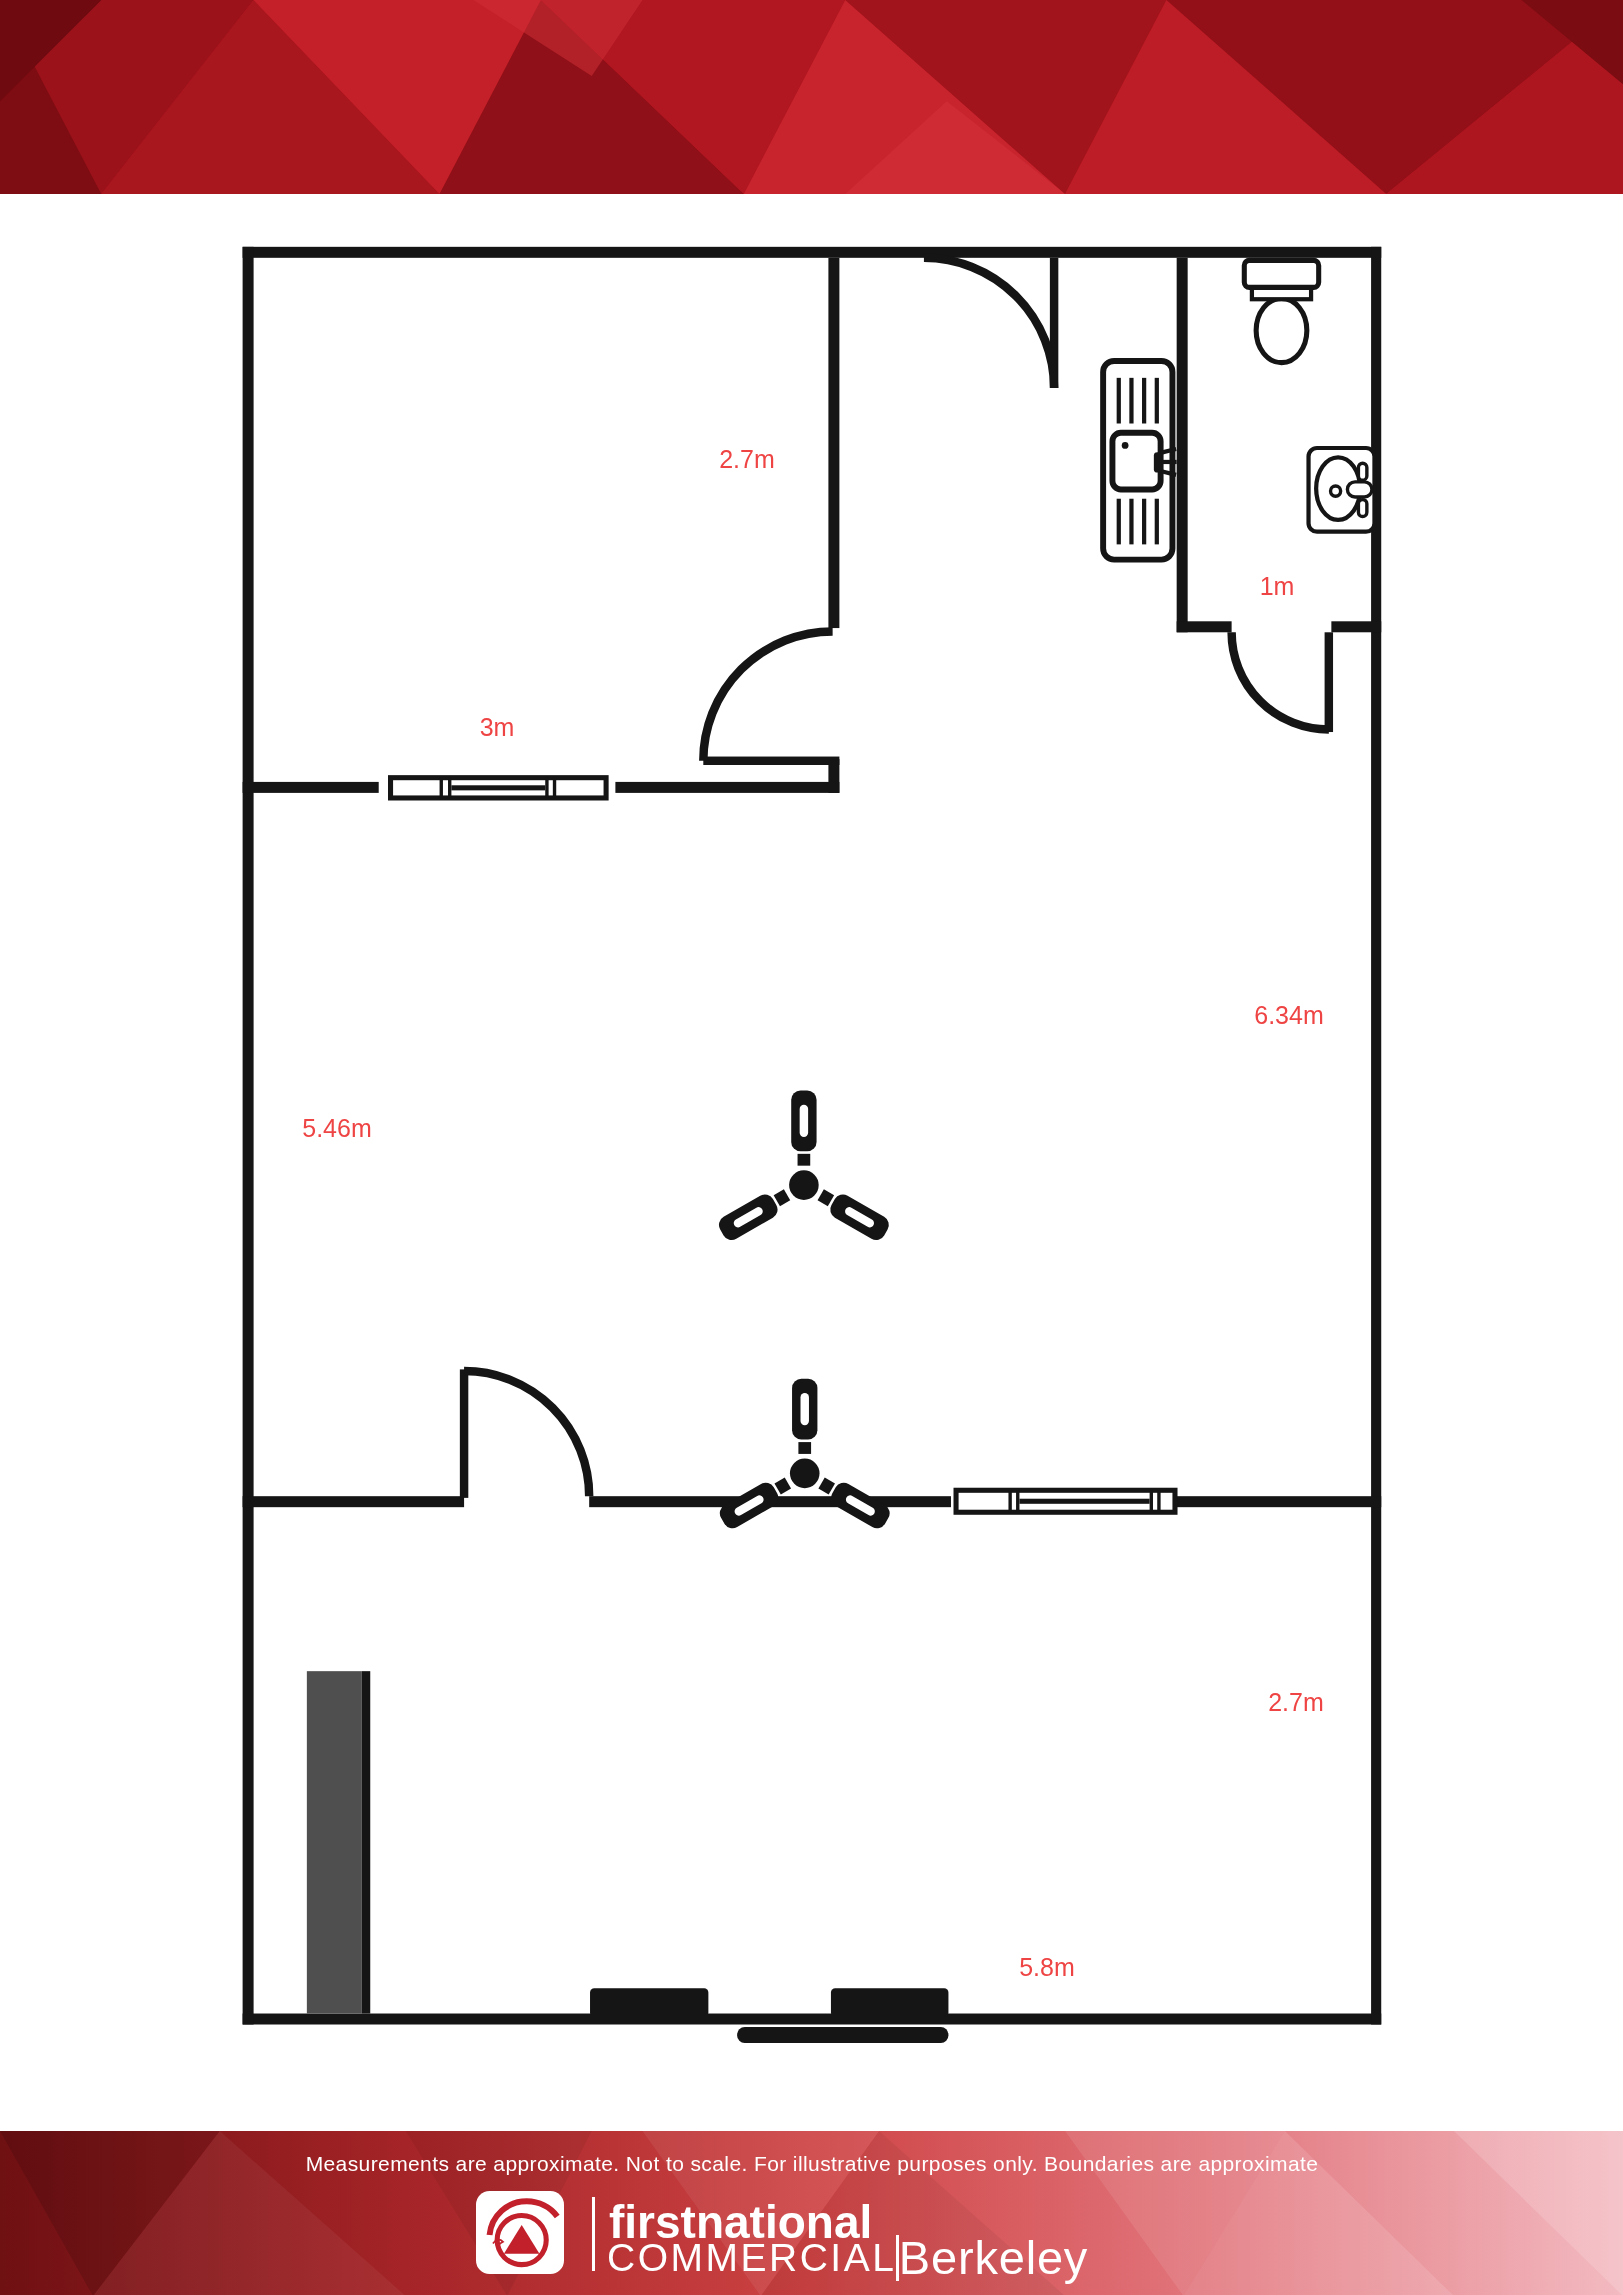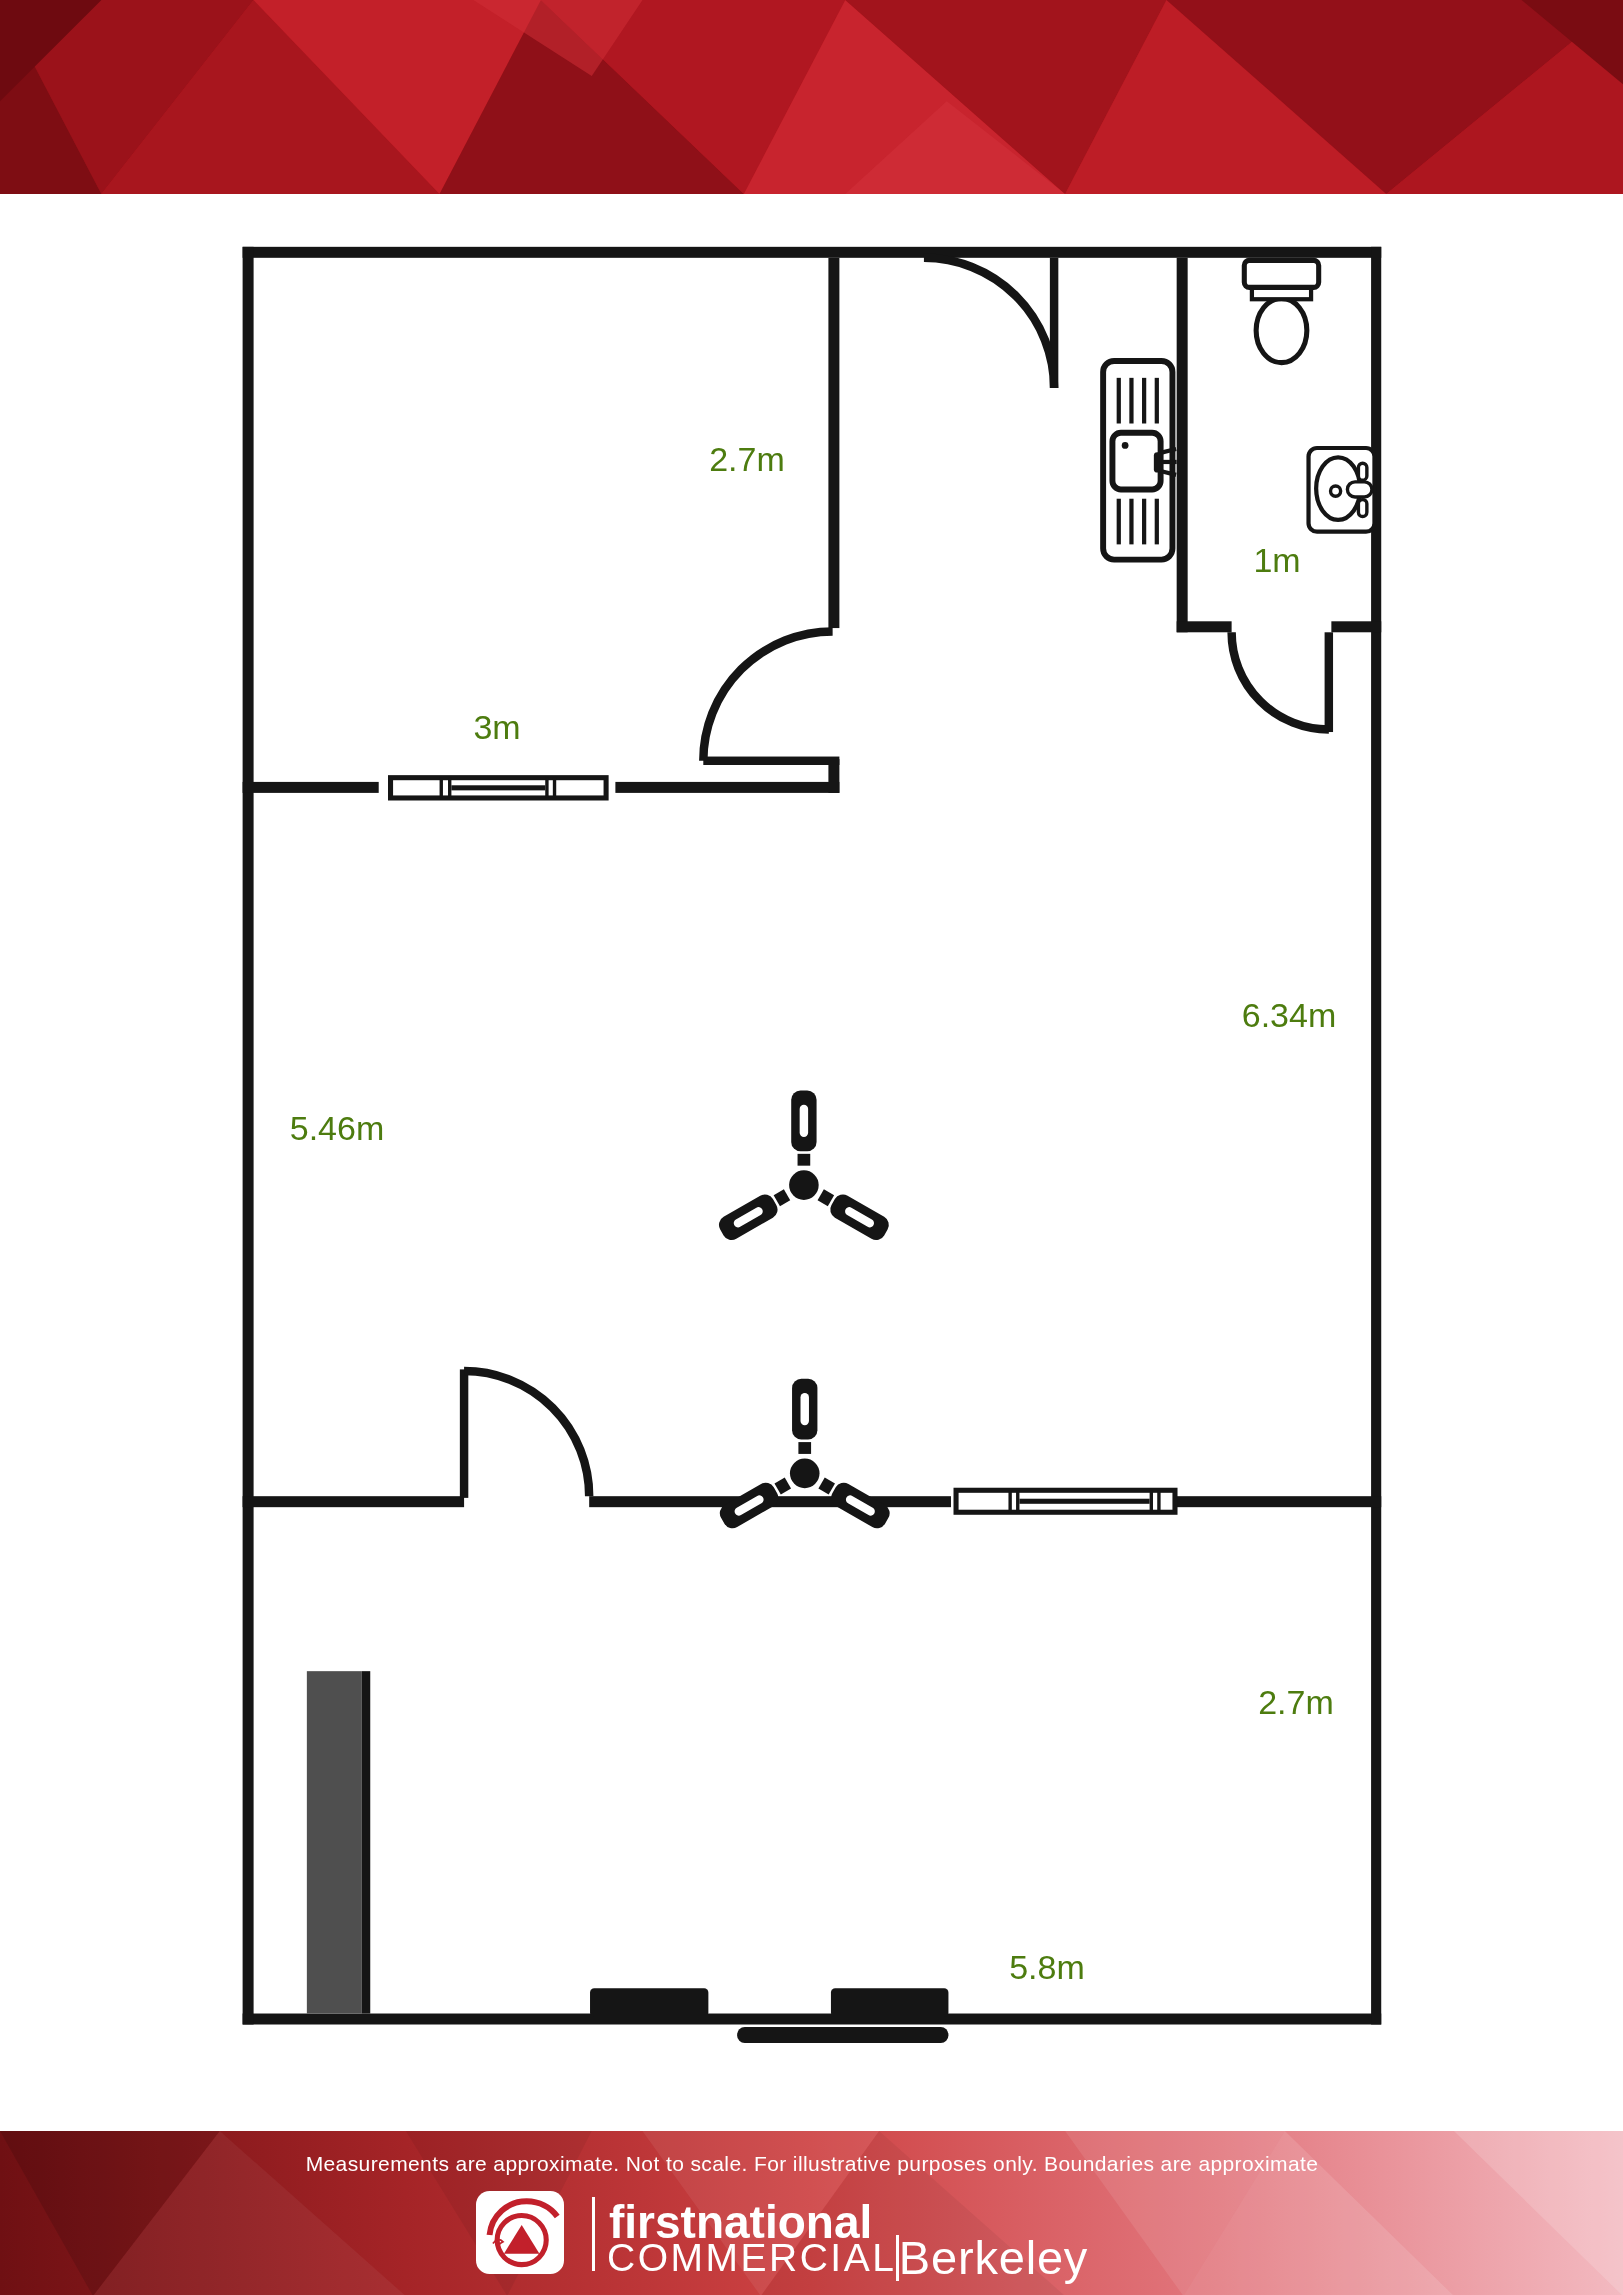--- a/index.html
+++ b/index.html
@@ -5,21 +5,21 @@
   html,body{margin:0;padding:0;background:#fff;}
   .page{position:relative;width:1623px;height:2295px;background:#ffffff;overflow:hidden;
         font-family:"Liberation Sans", sans-serif;}
   .abs{position:absolute;}
   .center-xy{transform:translate(-50%,-50%);}
   
   .header-band{left:0;top:0;width:1623px;height:194px;}
   .header-title{left:812px;top:103px;color:#ffffff;font-size:57px;font-weight:400;
                 letter-spacing:0.8px;white-space:nowrap;}
   
-  .dim-label{color:#4d7c0f;font-size:34px;white-space:nowrap;}
+  .dim-label{color:#ef4444;font-size:25px;white-space:nowrap;}
   .area-label{color:#111111;font-size:63px;font-weight:700;white-space:nowrap;}
   
   .footer-band{left:0;top:2131px;width:1623px;height:165px;}
   .disclaimer{left:812px;top:2164px;color:#ffffff;font-size:21px;font-weight:400;
               letter-spacing:0.4px;white-space:nowrap;}
   .brand-icon{left:476px;top:2191px;width:88px;height:83px;}
   .brand-divider{left:592px;top:2197px;width:3.4px;height:74px;background:#ffffff;}
   .brand-line1{left:609px;top:2195px;color:#ffffff;font-size:46px;font-weight:700;
                letter-spacing:0px;white-space:nowrap;}
   .brand-row2{left:607px;top:2230px;display:flex;align-items:center;color:#fff;}
@@ -194,21 +194,21 @@
     <g fill="#151515">
       <rect x="698" y="2352" width="140" height="34" rx="5"></rect>
       <rect x="983" y="2352" width="139" height="34" rx="5"></rect>
       <rect x="872" y="2398" width="250" height="19" rx="9"></rect>
     </g>
   </svg>
 
 
   <div class="abs center-xy dim-label" style="left:747px;top:459px;">2.7m</div>
   <div class="abs center-xy dim-label" style="left:497px;top:727px;">3m</div>
-  <div class="abs center-xy dim-label" style="left:1277px;top:560px;text-align:right;">1m</div>
+  <div class="abs center-xy dim-label" style="left:1277px;top:586px;text-align:right;">1m</div>
   <div class="abs center-xy dim-label" style="left:1289px;top:1015px;">6.34m</div>
   <div class="abs center-xy dim-label" style="left:337px;top:1100px;margin-top:28px;">5.46m</div>
   <div class="abs center-xy dim-label" style="left:1296px;top:1702px;">2.7m</div>
   <div class="abs center-xy dim-label" style="left:1047px;top:1967px;">5.8m</div>
 
   <svg class="abs footer-band" viewBox="0 0 1920 195" preserveAspectRatio="none">
     <defs>
       <linearGradient id="fg" x1="0" y1="0" x2="1" y2="0">
         <stop offset="0" stop-color="#6f1013"></stop>
         <stop offset="0.25" stop-color="#a52427"></stop>

